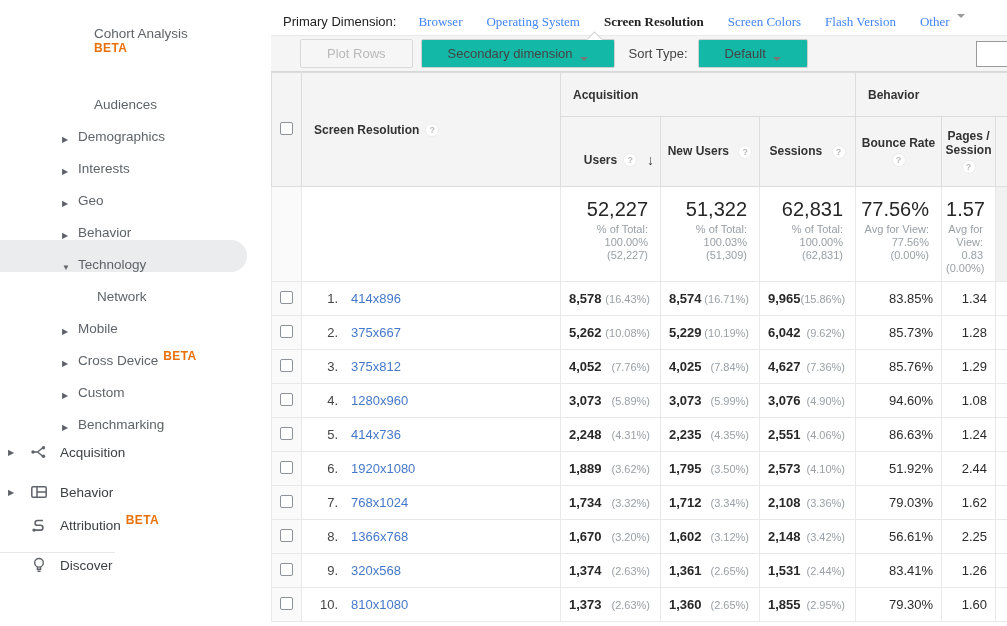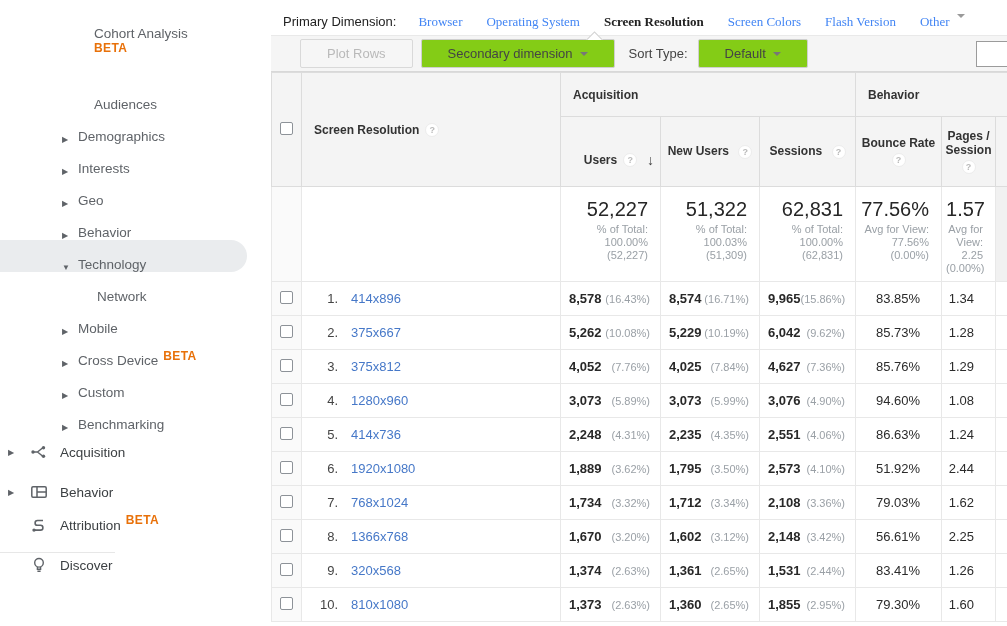--- a/index.html
+++ b/index.html
@@ -35,21 +35,21 @@
   .dim-label { color:#222; margin-right:22px; }
   .dim-opt { color:#4285f4; margin-right:24px; cursor:pointer; display:flex; align-items:flex-start;font-family:Liberation Serif, serif; }
   .dim-opt.selected { color:#222; font-weight:bold; cursor:default; }
   .caret-down { display:inline-block; width:0; height:0; border-left:4px solid transparent; border-right:4px solid transparent; border-top:4px solid #9a9a9a; margin-left:7px; }
 
   .toolbar { position:relative; height:36px; background:#f5f5f5; border-top:1px solid #e9e9e9; display:flex; align-items:center; padding-left:29px; }
   .notch { position:absolute; top:-6px; left:311px; width:26px; height:10px; overflow:hidden; }
   .notch .sq { position:absolute; left:6px; top:4px; width:13px; height:13px; background:#fff; border:1px solid #d2d2d2; transform:rotate(45deg); }
   .btn { font-size:13px; border-radius:2px; padding:6px 26px; display:flex; align-items:center; cursor:pointer; }
   .btn.disabled { background:#f6f6f6; border:1px solid #d9d9d9; color:#b9b9b9; cursor:default; }
-  .btn.dd { background:#84cc16; border:1px solid #cfcfcf; color:#444; }
+  .btn.dd { background:#14b8a6; border:1px solid #cfcfcf; color:#444;align-items:flex-end; }
   .btn.dd .caret-down { border-top-color:#777; }
   .tb-gap8 { width:8px; }
   .sort-label { font-size:13px; color:#444; margin:0 10px 0 14px; }
   .search-box { position:absolute; left:705px; top:5px; width:55px; height:26px; background:#fff; border:1px solid #9b9b9b; font-size:12px; padding:0 4px; }
 
   
   table { width:736px; border-collapse:collapse; table-layout:fixed; }
   .tbl-wrap { border-top:1px solid #d8d8d8; }
   th { background:#f4f4f4; border:1px solid #dcdcdc; font-size:12px; color:#333; font-weight:bold; }
   th.group { height:44px; text-align:left; padding-left:12px; vertical-align:middle; }
@@ -71,21 +71,21 @@
   tr.summary td.c-sliver { background:#f1f1f1; }
 
   tr.data-row td { height:34px; }
   .c-dim { padding-left:12px; }
   .c-dim .cellflex { display:flex; align-items:center; }
   .rank { display:inline-block; width:24px; text-align:right; color:#444; margin-right:13px; }
   .res-link { color:#4678c8; text-decoration:none; cursor:pointer; }
   .c-num .cellflex { display:flex; align-items:baseline; justify-content:space-between; padding:0 10px 0 8px; }
   .c-num .val { font-weight:bold; color:#282828; }
   .c-num .pct { font-size:11px; color:#9aa0a6; }
-  .c-bounce, .c-pages { text-align:right; padding-right:21px; }
+  .c-bounce, .c-pages { text-align:right; padding-right:8px; }
 </style>
 </head>
 <body>
 
 <nav class="sidebar">
   <div id="sb-reports">
   <div class="sb-item plain twolines">
 
     <span class="lbl">Cohort Analysis</span>
     <span class="beta">BETA</span>
@@ -340,21 +340,21 @@
         <td>
           <div class="sum-big">62,831</div>
           <div class="sum-sub">% of Total: 100.00% (62,831)</div>
         </td>
         <td>
           <div class="sum-big">77.56%</div>
           <div class="sum-sub">Avg for View: 77.56% (0.00%)</div>
         </td>
         <td>
           <div class="sum-big">1.57</div>
-          <div class="sum-sub">Avg for View: 2.25 (0.00%)</div>
+          <div class="sum-sub">Avg for View: 0.83 (0.00%)</div>
         </td>
         <td class="c-sliver"></td>
       </tr>
 
     <tr class="data-row">
       <td class="c-sel"><span class="cb"></span></td>
       <td class="c-dim">
         <span class="cellflex">
           <span class="rank">1.</span>
           <a class="res-link">414x896</a>

